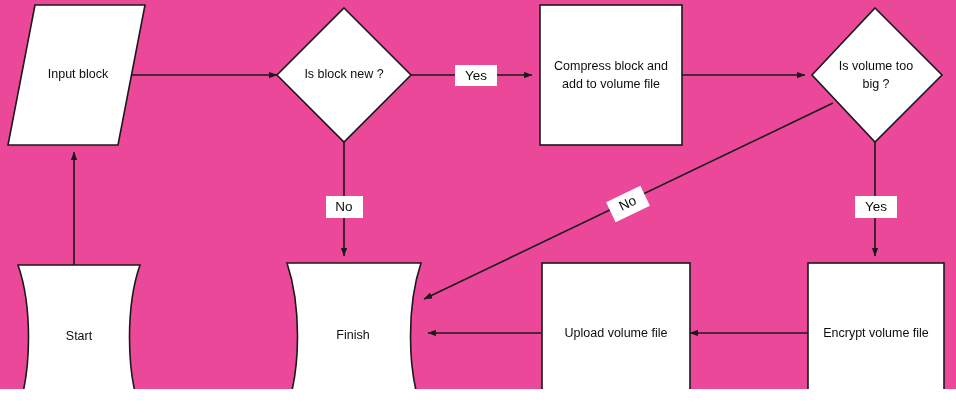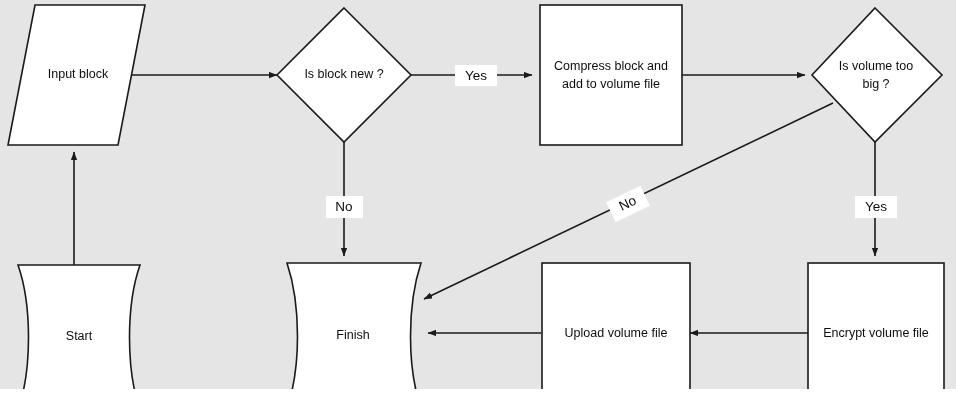--- a/index.html
+++ b/index.html
@@ -8,21 +8,21 @@
     padding: 0;
     background: #ffffff;
   }
   body {
     font-family: "Liberation Sans", sans-serif;
   }
   #canvas {
     position: relative;
     width: 956px;
     height: 389px;
-    background: #e5e5e5;
+    background: #ec4899;
     overflow: hidden;
   }
   #diagram-svg {
     position: absolute;
     left: 0;
     top: 0;
     width: 956px;
     height: 413px;
   }
   .shape-outline {

